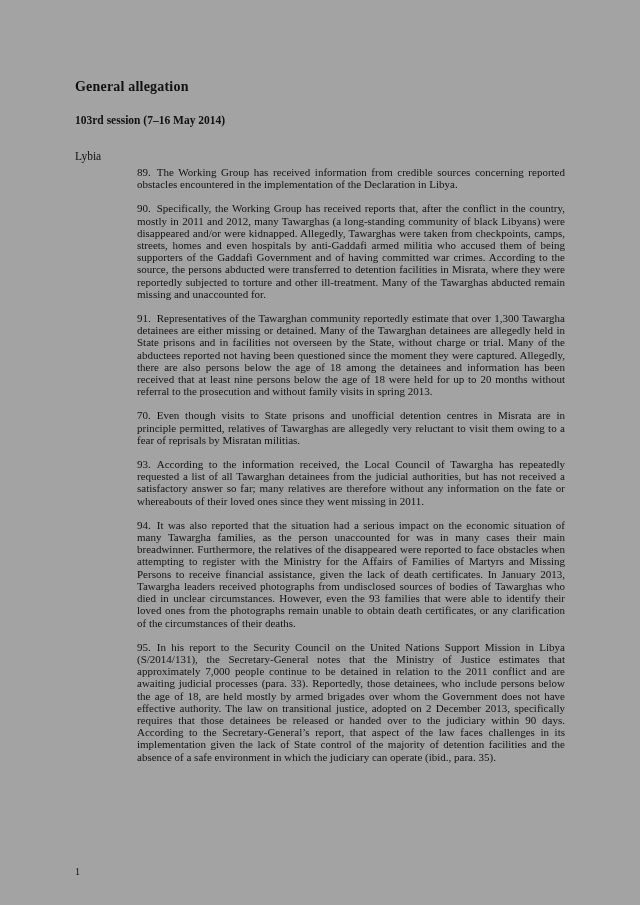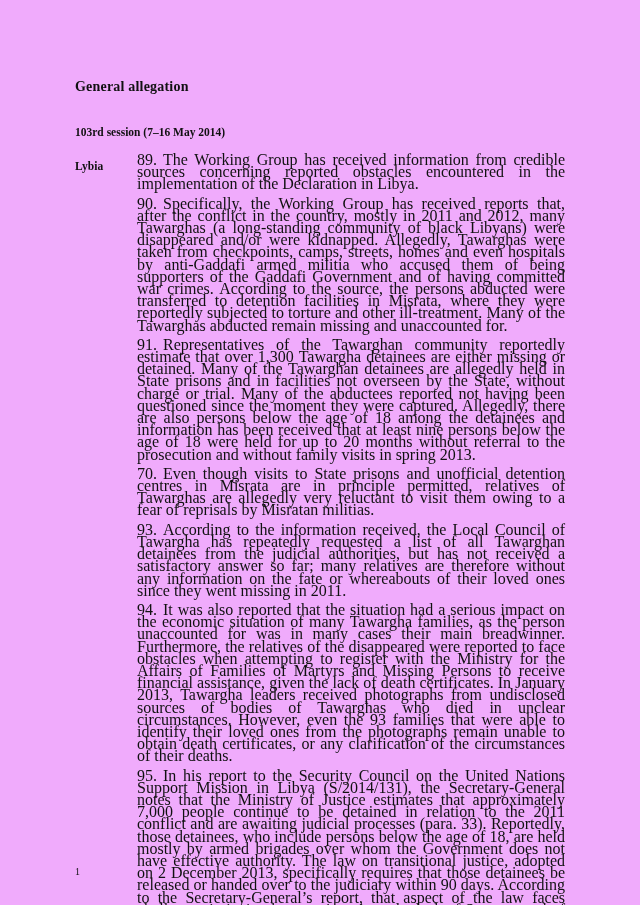--- a/index.html
+++ b/index.html
@@ -11,55 +11,55 @@
     width: 640px;
     height: 905px;
     position: relative;
     font-family: "Liberation Serif", "DejaVu Serif", serif;
     color: #111111;
     overflow: hidden;
   }
   .page {
     position: absolute;
     inset: 0;
-    background: #f0abfc;
+    background: #a3a3a3;
   }
   .doc-title {
     position: absolute;
     left: 75px;
     top: 70px;
     font-size: 14px;
     font-weight: bold;
     letter-spacing: 0.2px;
   }
   .doc-session {
     position: absolute;
     left: 75px;
-    top: 116px;
+    top: 104px;
     font-size: 11.5px;
     font-weight: bold;
   }
   .doc-country {
     position: absolute;
     left: 75px;
-    top: 148px;
+    top: 138px;
     font-size: 11.5px;
-    font-weight: bold;
+    font-weight: normal;
   }
   .paragraphs {
     position: absolute;
     left: 137px;
     top: 154px;
     width: 428px;
   }
   .para {
-    font-size: 16px;
+    font-size: 11px;
     line-height: 12.2px;
     text-align: justify;
-    margin: 0 0 7px 0;
+    margin: 12px 0 7px 0;
   }
   .para .pnum {
     margin-right: 6px;
   }
   .page-number {
     position: absolute;
     left: 75px;
     top: 866px;
     font-size: 10px;
   }

